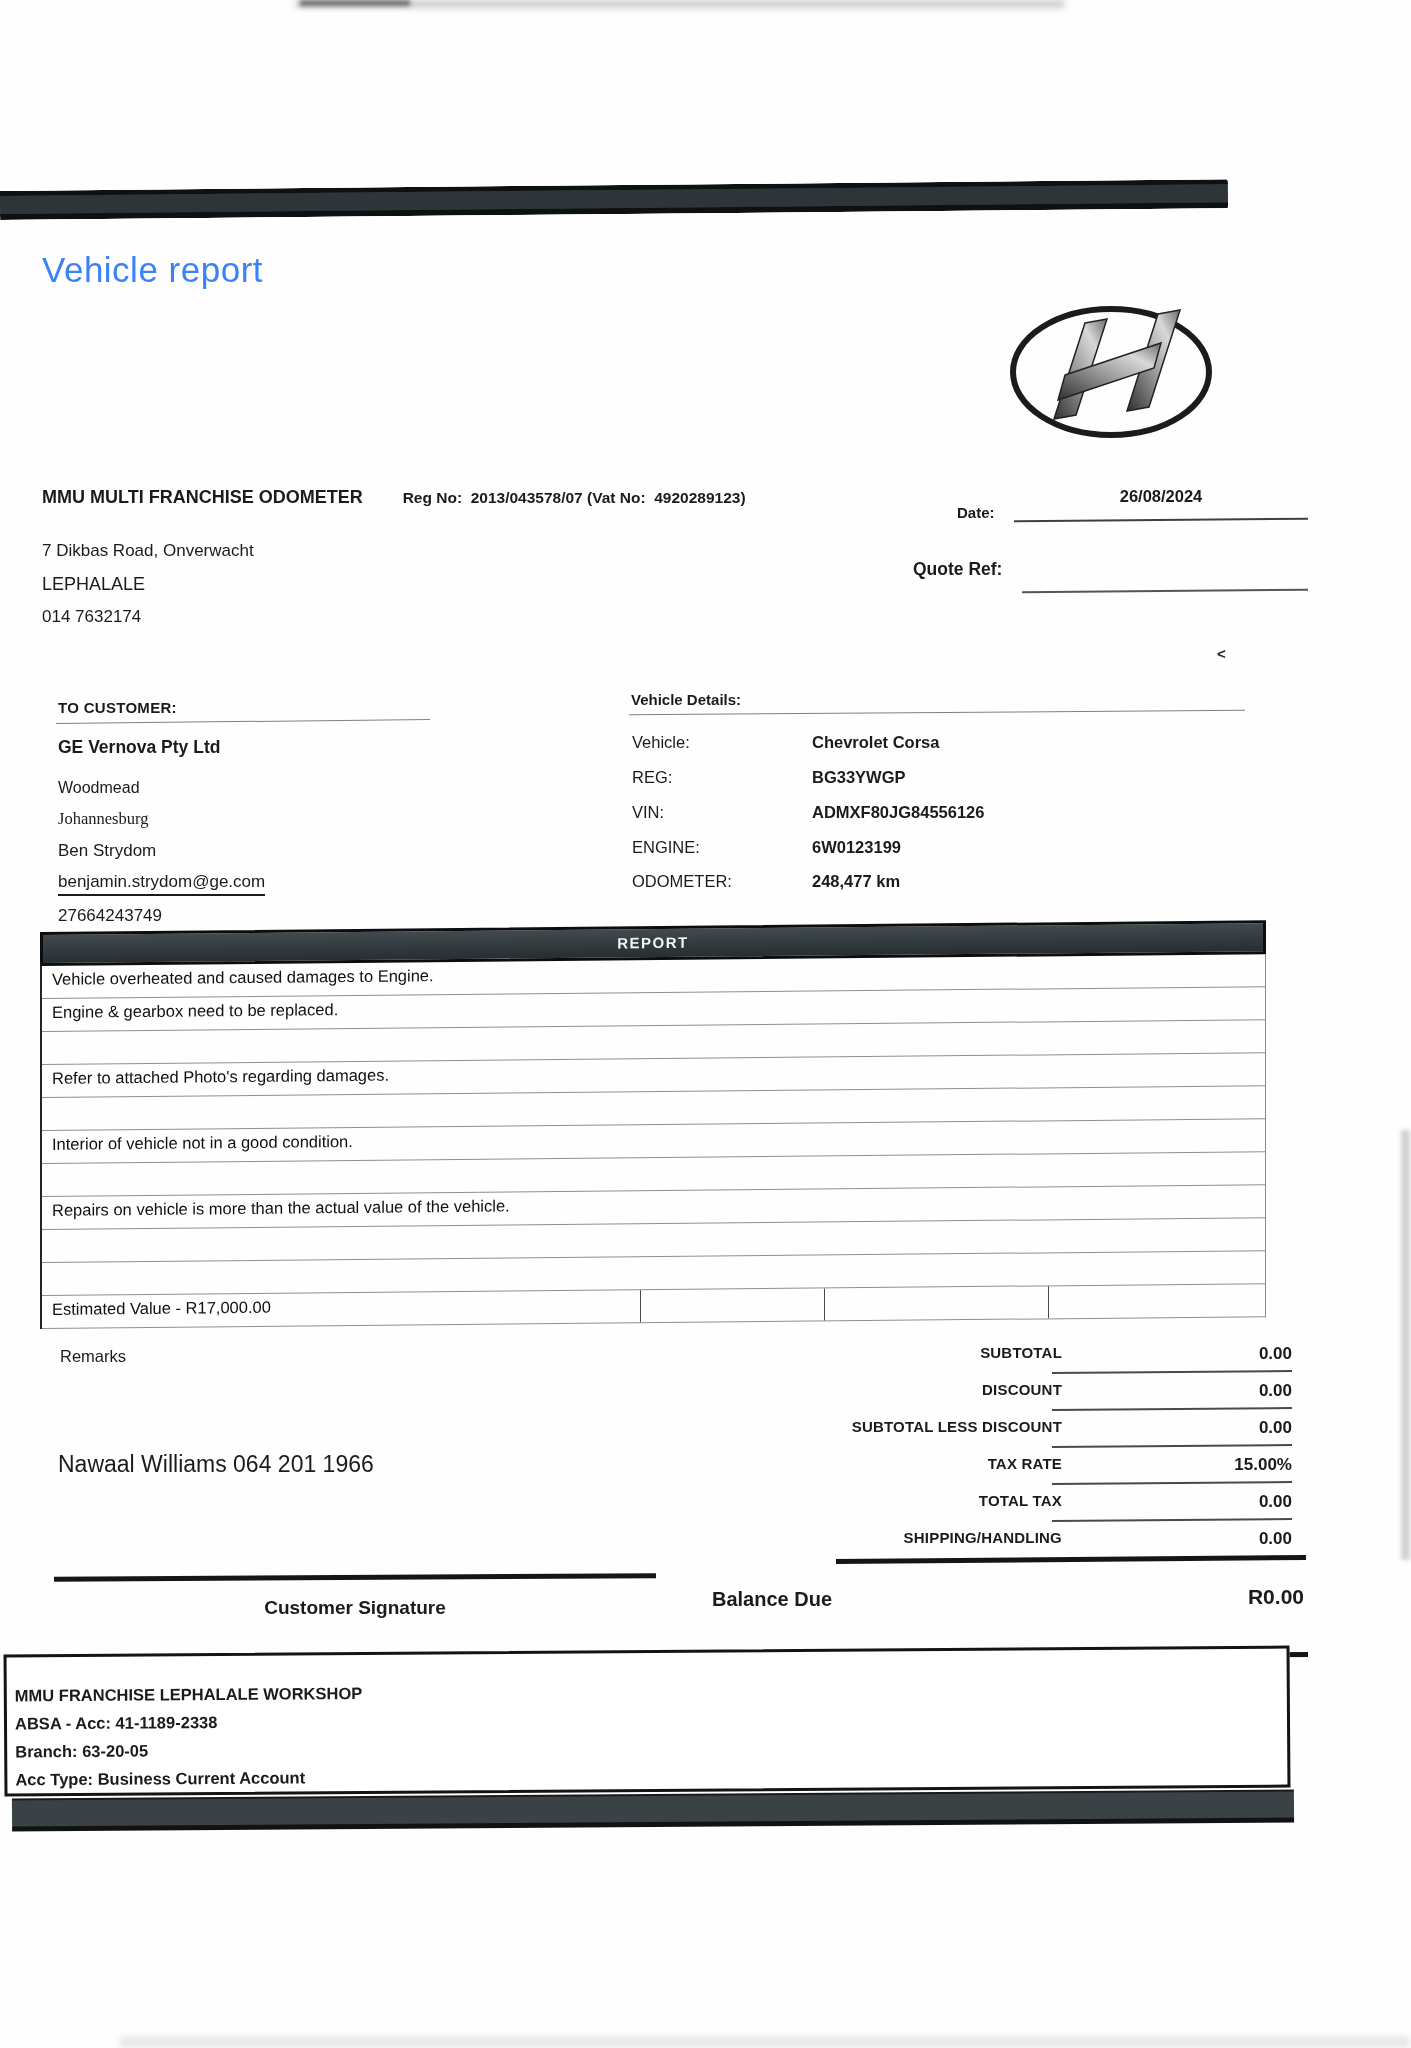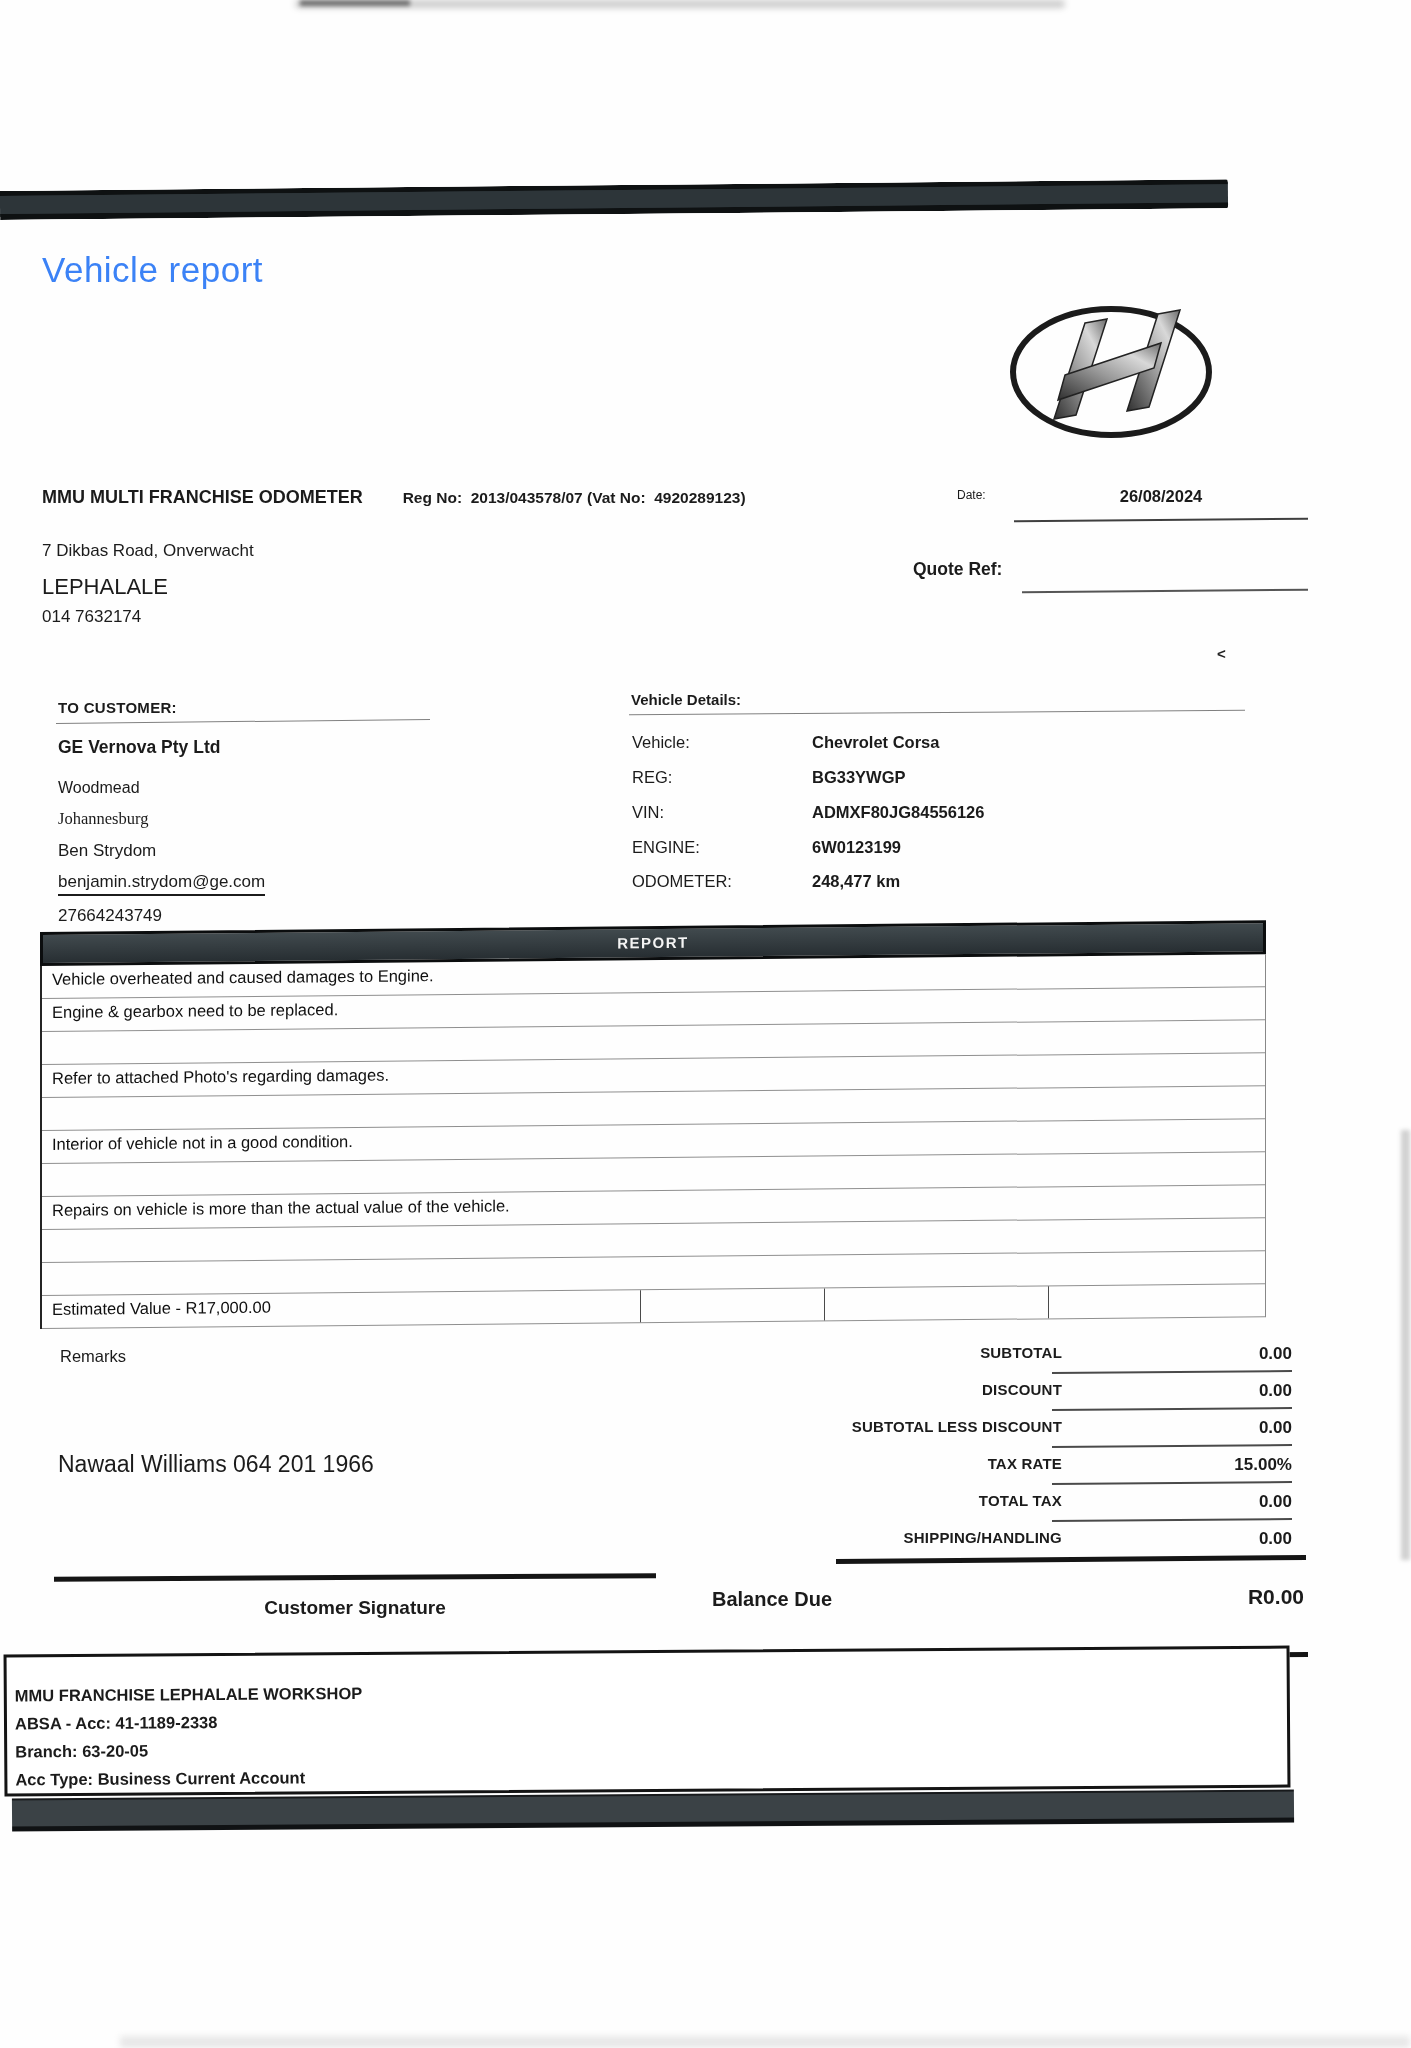--- a/index.html
+++ b/index.html
@@ -24,24 +24,24 @@
 
   .doc-title{left:42px;top:250px;font-size:35px;font-weight:400;letter-spacing:.5px;color:#3b82f6;}
 
   .logo{left:1005px;top:296px;width:212px;height:152px;}
 
   .company-line{left:42px;top:487px;white-space:nowrap;}
   .company-name{font-size:18px;font-weight:700;}
   .company-reg{font-size:15.5px;font-weight:700;margin-left:8px;white-space:pre;padding-left:32px;}
 
   .addr1{left:42px;top:541px;font-size:17px;font-weight:500;}
-  .addr2{left:42px;top:574px;font-size:22px;font-weight:500;}
+  .addr2{left:42px;top:574px;font-size:18px;font-weight:500;}
   .co-phone{left:42px;top:607px;font-size:17px;font-weight:500;}
 
-  .date-label{left:957px;top:488px;font-size:12px;font-weight:400;}
+  .date-label{left:957px;top:504px;font-size:15px;font-weight:700;}
   .date-value{left:1020px;top:487px;width:282px;text-align:center;font-size:16.5px;font-weight:700;}
   .date-underline{left:1014px;top:519px;width:294px;height:0;border-bottom:2.5px solid #3f3f3f;transform:rotate(-.5deg);}
   .quote-label{left:913px;top:559px;font-size:17.5px;font-weight:700;}
   .quote-underline{left:1022px;top:590px;width:286px;height:0;border-bottom:2px solid #555;transform:rotate(-.5deg);}
   .chevron{left:1217px;top:645px;font-size:15px;font-weight:700;color:#222;}
 
   .to-customer{left:58px;top:699px;font-size:15px;font-weight:700;letter-spacing:.3px;}
   .to-customer-underline{left:56px;top:721px;width:374px;height:0;border-bottom:1.5px solid #808080;transform:rotate(-.6deg);}
   .cust-name{left:58px;top:737px;font-size:17.5px;font-weight:600;}
   .cust-suburb{left:58px;top:779px;font-size:16px;font-weight:500;}

